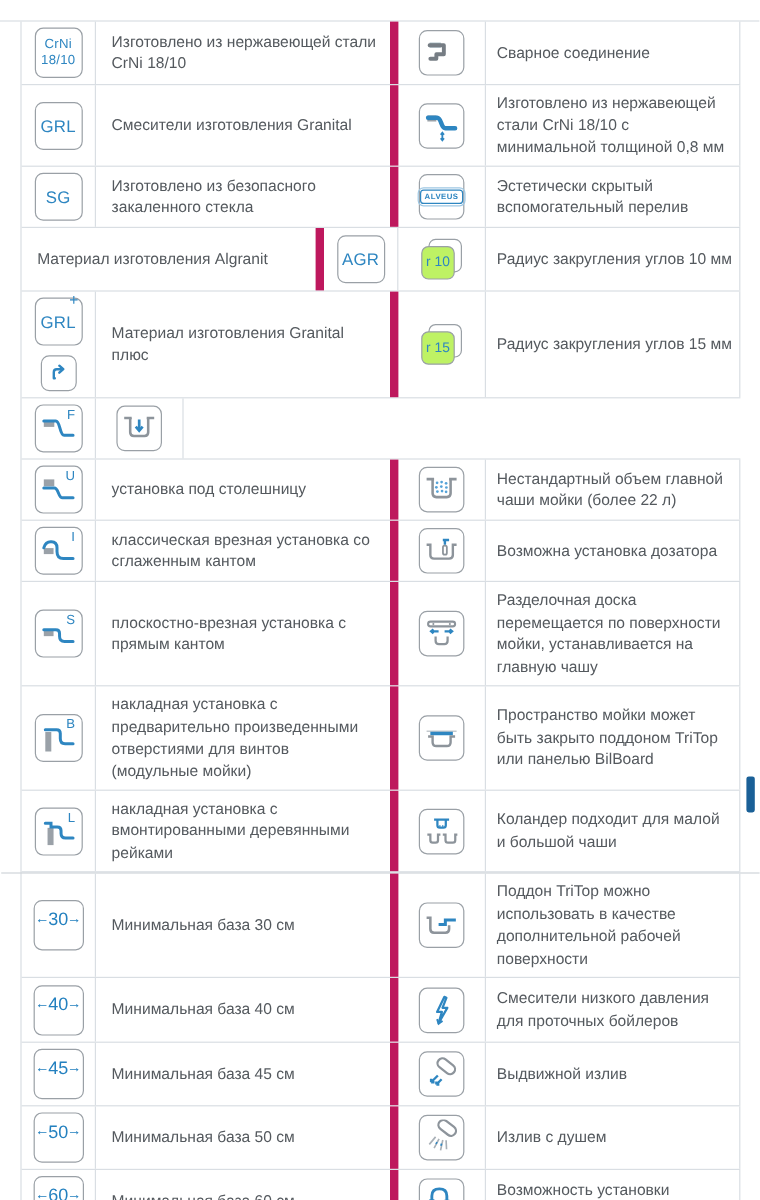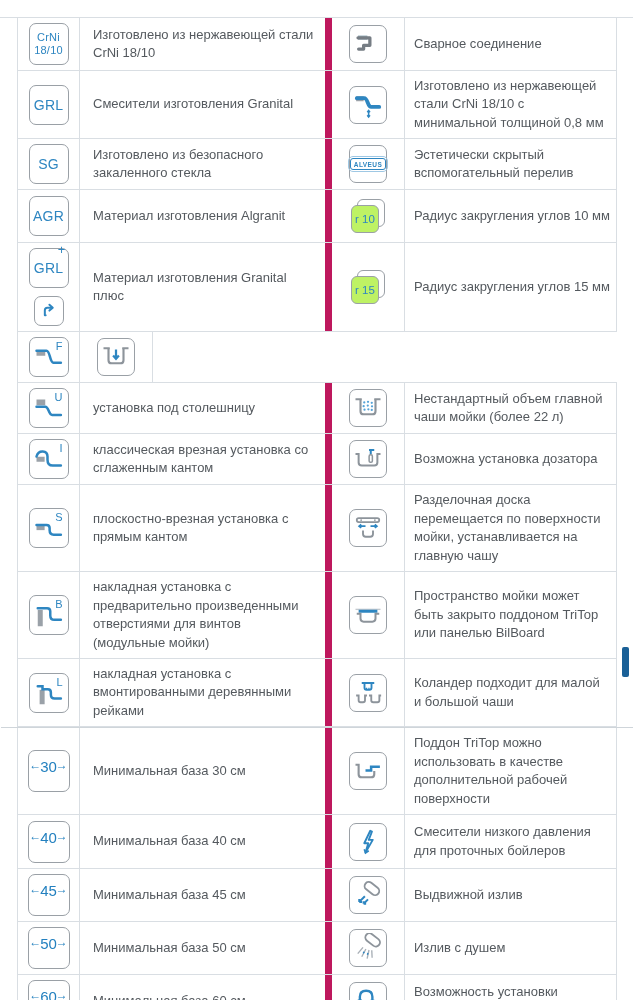--- a/index.html
+++ b/index.html
@@ -107,27 +107,27 @@
         <div class="cell c3">
           <div class="ibox glyph">
             <span class="alveus-pill">ALVEUS</span>
           </div>
         </div>
         <div class="cell c4">
           <div class="desc">Эстетически скрытый вспомогательный перелив</div>
         </div>
       </div>
       <div class="row" style="min-height: 53px;">
+        <div class="cell c2">
+          <div class="desc">Материал изготовления Algranit</div>
+        </div>
         <div class="cell c1">
           <div class="ibox badge">
             <span>AGR</span>
           </div>
-        </div>
-        <div class="cell c2">
-          <div class="desc">Материал изготовления Algranit</div>
         </div>
         <div class="cell c3">
           <div class="radius-wrap">
             <div class="back"></div>
             <div class="front">
               <span>r 10</span>
             </div>
           </div>
         </div>
         <div class="cell c4">

